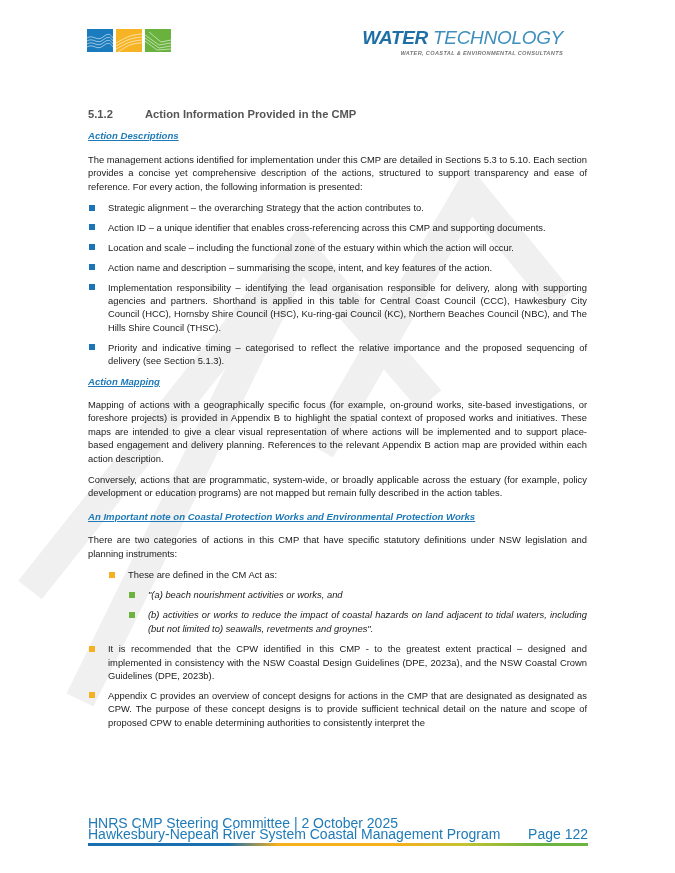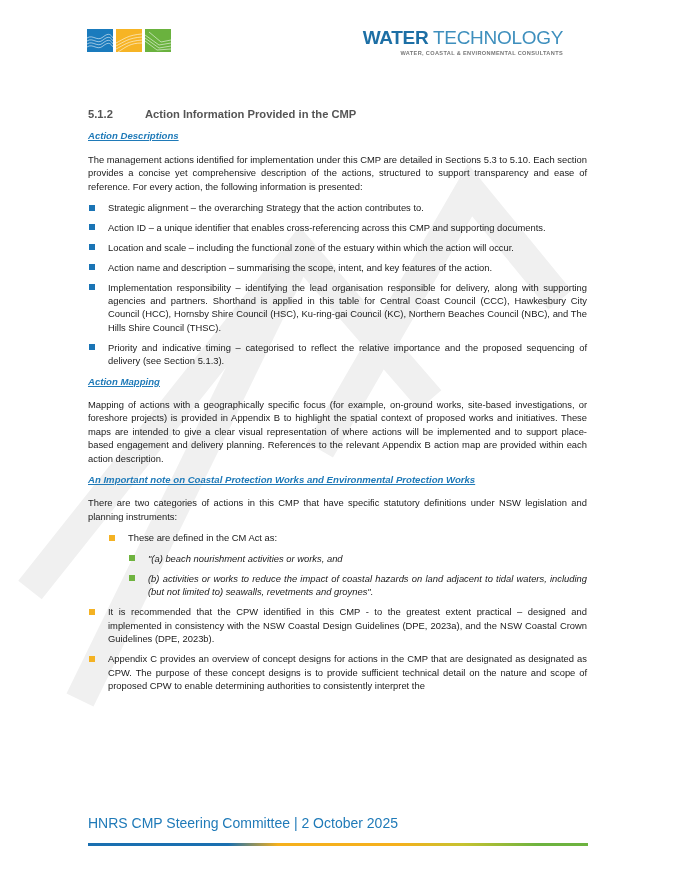--- a/index.html
+++ b/index.html
@@ -4,21 +4,21 @@
 <style>
   * { box-sizing: border-box; margin: 0; padding: 0; }
   html, body { width: 675px; height: 873px; background: #ffffff; overflow: hidden; }
   body { position: relative; font-family: "Liberation Sans", sans-serif; color: #1a1a1a; }
 
   .watermark {
     position: absolute; left: 0; top: 0; width: 675px; height: 873px;
     pointer-events: none; z-index: 0;
   }
 
-  .header { position: absolute; top: 0; left: 0; width: 651px; height: 80px; z-index: 1; }
+  .header { position: absolute; top: 0; left: 0; width: 651px; height: 80px; z-index: 1; font-style: italic; }
   .logo-tiles { position: absolute; left: 87px; top: 29px; display: flex; gap: 3px; }
   .tile { width: 26px; height: 23px; position: relative; overflow: hidden; }
   .tile svg { position: absolute; left: 0; top: 0; }
   .brand { position: absolute; right: 88px; top: 28px; text-align: right; }
   .brand-name { font-size: 19px; letter-spacing: -0.3px; color: #2a7fb0; line-height: 20px; white-space: nowrap; }
   .brand-name b { font-weight: 700; color: #1d6fa5; }
   .brand-name span { font-weight: 400; color: #3e8fbd; }
   .brand-tag { font-size: 5.6px; color: #777; letter-spacing: 0.35px; margin-top: 2px; font-weight: 700; white-space: nowrap; }
 
   .content { position: absolute; left: 88px; top: 108px; width: 499px; z-index: 1; font-size: 9.4px; line-height: 13.4px; }
@@ -104,32 +104,37 @@
     <li>Strategic alignment – the overarching Strategy that the action contributes to.</li>
     <li>Action ID – a unique identifier that enables cross-referencing across this CMP and supporting documents.</li>
     <li>Location and scale – including the functional zone of the estuary within which the action will occur.</li>
     <li>Action name and description – summarising the scope, intent, and key features of the action.</li>
     <li>Implementation responsibility – identifying the lead organisation responsible for delivery, along with supporting agencies and partners. Shorthand is applied in this table for Central Coast Council (CCC), Hawkesbury City Council (HCC), Hornsby Shire Council (HSC), Ku-ring-gai Council (KC), Northern Beaches Council (NBC), and The Hills Shire Council (THSC).</li>
     <li>Priority and indicative timing – categorised to reflect the relative importance and the proposed sequencing of delivery (see Section 5.1.3).</li>
   </ul>
 
   <div class="subhead">Action Mapping</div>
   <p class="body">Mapping of actions with a geographically specific focus (for example, on-ground works, site-based investigations, or foreshore projects) is provided in Appendix B to highlight the spatial context of proposed works and initiatives. These maps are intended to give a clear visual representation of where actions will be implemented and to support place-based engagement and delivery planning. References to the relevant Appendix B action map are provided within each action description.</p>
+  <p class="body" style="margin-bottom:10px">Conversely, actions that are programmatic, system-wide, or broadly applicable across the estuary (for example, policy development or education programs) are not mapped but remain fully described in the action tables.</p>
 
   <div class="subhead">An Important note on Coastal Protection Works and Environmental Protection Works</div>
   <p class="body">There are two categories of actions in this CMP that have specific statutory definitions under NSW legislation and planning instruments:</p>
   <ul class="bl l2 nested1">
     <li>These are defined in the CM Act as:</li>
   </ul>
   <ul class="bl l3 nested2">
     <li class="it">"(a)  beach nourishment activities or works, and</li>
     <li class="it">(b)  activities or works to reduce the impact of coastal hazards on land adjacent to tidal waters, including (but not limited to) seawalls, revetments and groynes".</li>
   </ul>
   <ul class="bl l2">
     <li>It is recommended that the CPW identified in this CMP  - to the greatest extent practical – designed and implemented in consistency with the NSW Coastal Design Guidelines (DPE, 2023a), and the NSW Coastal Crown Guidelines (DPE, 2023b).</li>
     <li>Appendix C provides an overview of concept designs for actions in the CMP that are designated as designated as CPW. The purpose of these concept designs is to provide sufficient technical detail on the nature and scope of proposed CPW to enable determining authorities to consistently interpret the</li>
   </ul>
 </div>
 
 <div class="footer">
   <div>HNRS CMP Steering Committee | 2 October 2025</div>
+  <div class="row2">
+    <span>Hawkesbury-Nepean River System Coastal Management Program</span>
+    <span>Page 122</span>
+  </div>
 </div>
 <div class="footer-bar"></div>
 
 </body></html>

